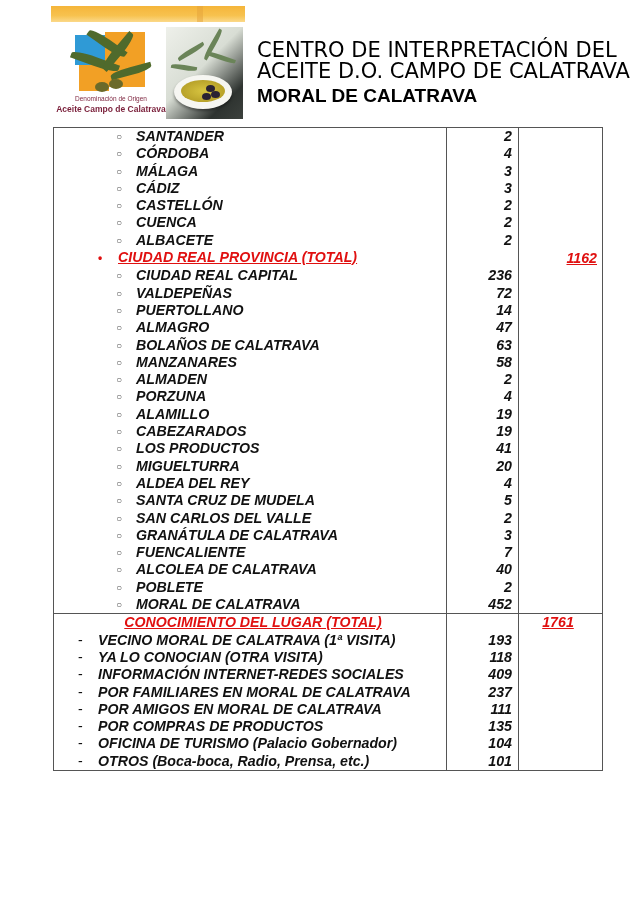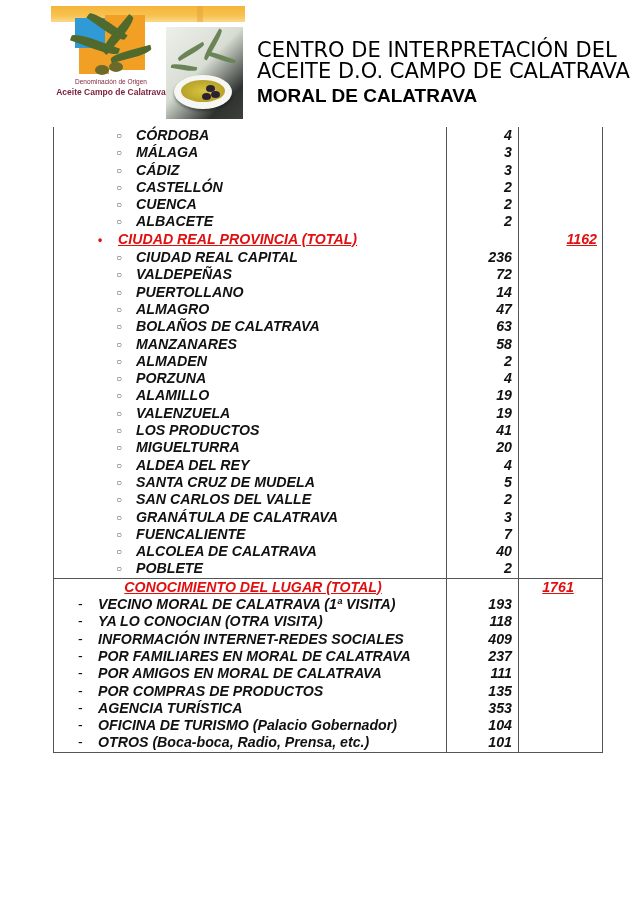--- a/index.html
+++ b/index.html
@@ -3,21 +3,21 @@
   <meta charset="utf-8">
   <style>
     html, body { margin: 0; padding: 0; background: #ffffff; }
     body { width: 640px; height: 905px; position: relative; overflow: hidden; font-family: "Liberation Sans", sans-serif; }
 
     .header { position: absolute; left: 0; top: 0; width: 640px; height: 128px; }
     .top-bar { position: absolute; left: 51px; top: 6px; width: 194px; height: 16px;
       background: linear-gradient(to bottom, #f5b53a 0%, #f7c24f 60%, #fbd98a 100%); }
     .top-bar::after { content: ""; position: absolute; left: 146px; top: 0; width: 6px; height: 16px; background: #e3a23a; opacity: .5; }
 
-    .logo-do { position: absolute; left: 55px; top: 10px; width: 112px; height: 92px; }
+    .logo-do { position: absolute; left: 55px; top: 27px; width: 112px; height: 92px; }
     .logo-do .sq-blue { position: absolute; left: 20px; top: 8px; width: 30px; height: 30px; background: #2f9ad6; }
     .logo-do .sq-orange { position: absolute; left: 50px; top: 5px; width: 40px; height: 55px; background: #f2a025; }
     .logo-do .sq-orange2 { position: absolute; left: 24px; top: 38px; width: 30px; height: 26px; background: #f2a025; }
     .logo-do .leaf { position: absolute; background: #4f6a2c; border-radius: 50% 0; }
     .logo-do .olive { position: absolute; width: 14px; height: 10px; background: #6b6a2a; border-radius: 50%; }
     .logo-do .cap1 { position: absolute; left: 0; top: 68px; width: 112px; text-align: center; font-size: 6.5px; color: #7a1f3a; }
     .logo-do .cap2 { position: absolute; left: 0; top: 77px; width: 112px; text-align: center; font-size: 8.5px; font-weight: bold; color: #7a1f3a; }
 
     .photo { position: absolute; left: 166px; top: 27px; width: 77px; height: 92px; background: linear-gradient(135deg, #eef0ea 0%, #d8ddd4 45%, #2e3330 80%, #3c413d 100%); overflow: hidden; }
     .photo .bowl { position: absolute; left: 8px; top: 48px; width: 58px; height: 34px; background: #f6f6f2; border-radius: 50%; box-shadow: 0 2px 3px rgba(0,0,0,.4); }
@@ -90,20 +90,25 @@
   </div>
 </div>
 
 <table class="data">
   <colgroup>
       <col class="c1">
       <col class="c2">
       <col class="c3">
     </colgroup>
   <tbody id="tbody">
+      <tr class="first">
+        <td class="c1 sub"><span class="bullet">○</span><span>SANTANDER</span></td>
+        <td class="c2"><span>2</span></td>
+        <td class="c3"></td>
+      </tr>
       <tr>
         <td class="c1 sub"><span class="bullet">○</span><span>CÓRDOBA</span></td>
         <td class="c2"><span>4</span></td>
         <td class="c3"></td>
       </tr>
       <tr>
         <td class="c1 sub"><span class="bullet">○</span><span>MÁLAGA</span></td>
         <td class="c2"><span>3</span></td>
         <td class="c3"></td>
       </tr>
@@ -171,21 +176,21 @@
         <td class="c1 sub"><span class="bullet">○</span><span>PORZUNA</span></td>
         <td class="c2"><span>4</span></td>
         <td class="c3"></td>
       </tr>
       <tr>
         <td class="c1 sub"><span class="bullet">○</span><span>ALAMILLO</span></td>
         <td class="c2"><span>19</span></td>
         <td class="c3"></td>
       </tr>
       <tr>
-        <td class="c1 sub"><span class="bullet">○</span><span>VALENZUELA</span></td>
+        <td class="c1 sub"><span class="bullet">○</span><span>CABEZARADOS</span></td>
         <td class="c2"><span>19</span></td>
         <td class="c3"></td>
       </tr>
       <tr>
         <td class="c1 sub"><span class="bullet">○</span><span>LOS PRODUCTOS</span></td>
         <td class="c2"><span>41</span></td>
         <td class="c3"></td>
       </tr>
       <tr>
         <td class="c1 sub"><span class="bullet">○</span><span>MIGUELTURRA</span></td>
@@ -218,20 +223,25 @@
         <td class="c3"></td>
       </tr>
       <tr>
         <td class="c1 sub"><span class="bullet">○</span><span>ALCOLEA DE CALATRAVA</span></td>
         <td class="c2"><span>40</span></td>
         <td class="c3"></td>
       </tr>
       <tr>
         <td class="c1 sub"><span class="bullet">○</span><span>POBLETE</span></td>
         <td class="c2"><span>2</span></td>
+        <td class="c3"></td>
+      </tr>
+      <tr>
+        <td class="c1 sub"><span class="bullet">○</span><span>MORAL DE CALATRAVA</span></td>
+        <td class="c2"><span>452</span></td>
         <td class="c3"></td>
       </tr>
       <tr class="section">
         <td class="c1 sec red"><span>CONOCIMIENTO DEL LUGAR (TOTAL)</span></td>
         <td class="c2"></td>
         <td class="c3 red"><span>1761</span></td>
       </tr>
       <tr>
         <td class="c1 dash"><span class="bullet">-</span><span>VECINO MORAL DE CALATRAVA (1ª VISITA)</span></td>
         <td class="c2"><span>193</span></td>
@@ -256,25 +266,20 @@
         <td class="c1 dash"><span class="bullet">-</span><span>POR AMIGOS EN MORAL DE CALATRAVA</span></td>
         <td class="c2"><span>111</span></td>
         <td class="c3"></td>
       </tr>
       <tr>
         <td class="c1 dash"><span class="bullet">-</span><span>POR COMPRAS DE PRODUCTOS</span></td>
         <td class="c2"><span>135</span></td>
         <td class="c3"></td>
       </tr>
       <tr>
-        <td class="c1 dash"><span class="bullet">-</span><span>AGENCIA TURÍSTICA</span></td>
-        <td class="c2"><span>353</span></td>
-        <td class="c3"></td>
-      </tr>
-      <tr>
         <td class="c1 dash"><span class="bullet">-</span><span>OFICINA DE TURISMO (Palacio Gobernador)</span></td>
         <td class="c2"><span>104</span></td>
         <td class="c3"></td>
       </tr>
       <tr class="last">
         <td class="c1 dash"><span class="bullet">-</span><span>OTROS (Boca-boca, Radio, Prensa, etc.)</span></td>
         <td class="c2"><span>101</span></td>
         <td class="c3"></td>
       </tr>
     </tbody>

